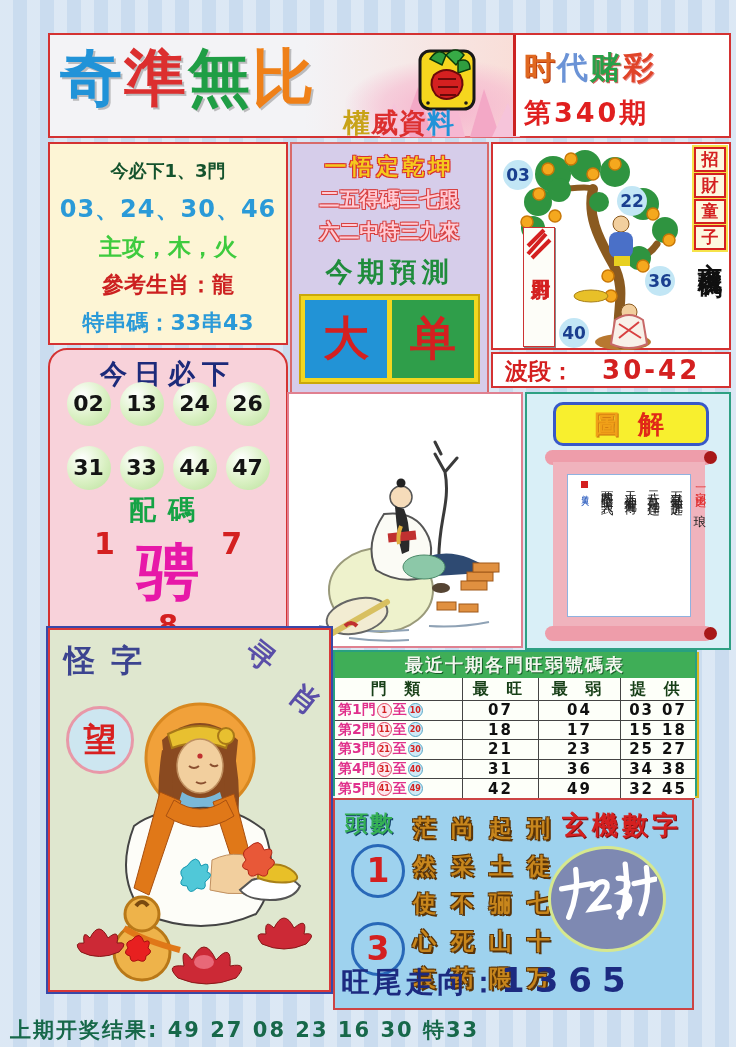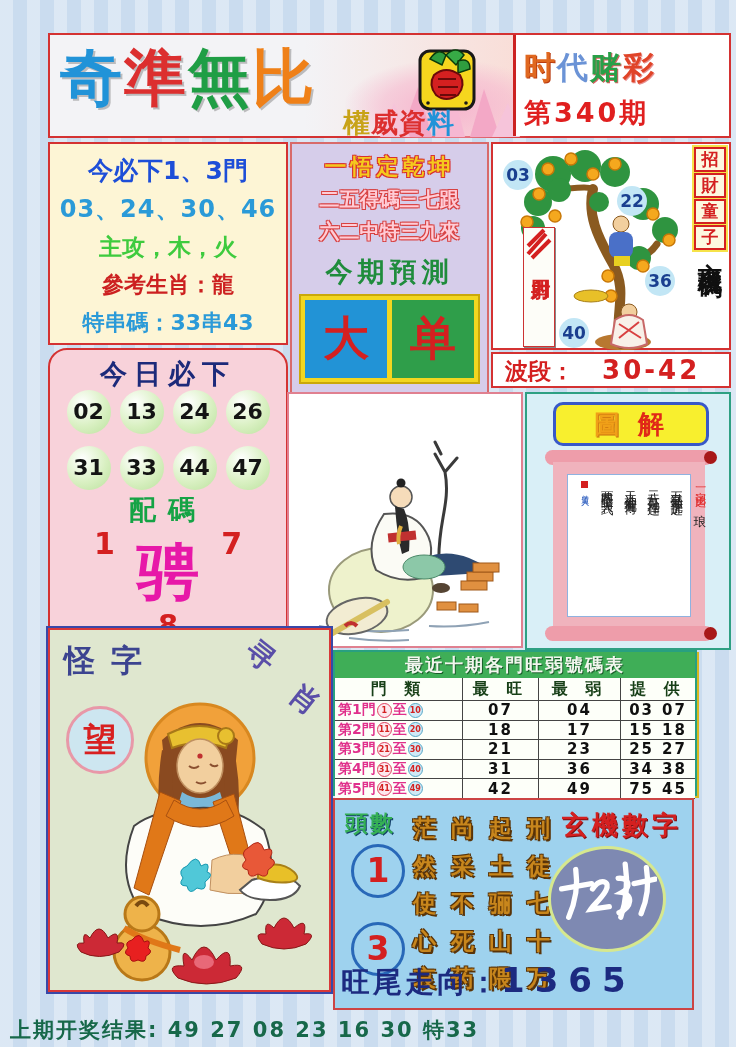--- a/index.html
+++ b/index.html
@@ -21,21 +21,21 @@
   .sub-title{left:293px;top:70px;font-size:27px;font-weight:bold;letter-spacing:1px;}
   .sc0{color:#c8a318;}.sc1{color:#dc2f2f;}.sc2{color:#dc2f2f;}.sc3{color:#2193d8;}
   .header-right{position:relative;width:213px;background:#fff;border-left:3px solid #cc2222;}
   .brand{left:8px;top:12px;font-size:31px;font-weight:bold;letter-spacing:2px;}
   .bc0{color:#e06820;text-shadow:1px 1px 0 #b83b10;}.bc1{color:#6b93d6;}
   .bc2{color:#28a048;text-shadow:1px 1px 0 #d86060;}.bc3{color:#e04428;text-shadow:1px 1px 0 #e89090;}
   .issue{left:8px;top:60px;font-size:27px;font-weight:bold;color:#e01f1f;letter-spacing:3px;}
   
   .tips{left:48px;top:142px;width:240px;height:203px;background:#fdf5d5;padding:8px 6px;}
   .tips div{height:38px;line-height:38px;text-align:center;font-weight:bold;}
-  .tl1{color:#1d4ed8;font-size:25px;}
+  .tl1{color:#14532d;font-size:18px;}
   .tl2{color:#2a9ad8;font-size:24px;letter-spacing:1px;}
   .tl3{color:#3ecb3e;font-size:23px;}
   .tl4{color:#cc2020;font-size:22px;}
   .tl5{color:#2a9ad8;font-size:22px;}
   
   .forecast{left:290px;top:142px;width:199px;height:288px;background:#d6cdea;border:2px solid #d86a6a;}
   .fl{width:100%;text-align:center;font-weight:bold;position:absolute;}
   .fl1{top:8px;font-size:22px;color:#f5c91e;letter-spacing:4px;
        text-shadow:-1px -1px 0 #d83030,1px -1px 0 #d83030,-1px 1px 0 #d83030,1px 1px 0 #d83030;}
   .fl2{top:42px;font-size:20px;color:#ffccd6;
@@ -64,21 +64,21 @@
       color:#1a3f8f;font-size:17px;font-weight:bold;text-align:center;line-height:30px;}
   .wave{left:491px;top:352px;width:240px;height:36px;background:#fff;
       line-height:32px;padding-left:12px;}
   .wave-label{color:#d42020;font-size:23px;font-weight:bold;}
   .wave-value{color:#d42020;font-size:26px;font-weight:bold;letter-spacing:3px;margin-left:23px;}
   
   .today{left:48px;top:348px;width:240px;height:300px;background:#f8d2da;border-radius:19px;}
   .pb-title{position:absolute;top:6px;width:100%;text-align:center;color:#1c2a7a;
       font-size:27px;font-weight:bold;letter-spacing:7px;}
   .ball-row{position:absolute;left:0;width:100%;display:flex;justify-content:center;gap:9px;}
-  .row1{top:40px;}.row2{top:96px;}
+  .row1{top:32px;}.row2{top:96px;}
   .gball{width:44px;height:44px;border-radius:50%;
       background:radial-gradient(circle at 35% 30%,#ffffff,#d9f0c2 55%,#b9e19c);
       color:#141414;font-size:22px;font-weight:bold;text-align:center;line-height:44px;}
   .peima{position:absolute;top:142px;width:100%;text-align:center;color:#15a345;
       font-size:27px;font-weight:bold;letter-spacing:12px;}
   .pnum{position:absolute;font-size:30px;font-weight:bold;color:#d42020;}
   .n1{left:44px;top:176px;}.n7{right:44px;top:176px;}
   .bigchar{position:absolute;top:180px;width:100%;text-align:center;
       font-size:62px;font-weight:bold;color:#e718a8;}
   .n8{position:absolute;top:258px;width:100%;text-align:center;font-size:29px;font-weight:bold;color:#d42020;}
@@ -409,21 +409,21 @@
 
       <div class="td tlabel">
           <span>第5門</span>
           <span class="cnum cpink">41</span>
           <span>至</span>
           <span class="cnum cblue">49</span>
         </div>
       <div class="td">42</div>
       <div class="td">49</div>
       <div class="td offer">
-          <span>75</span>
+          <span>32</span>
           <span>45</span>
         </div>
     </div>
   </div>
 
   <div class="box charm">
     <div class="charm-title">怪字</div>
     <div class="rot-char rc0">寻</div>
     <div class="rot-char rc1">肖</div>
     <div class="wang-circle">望</div>

